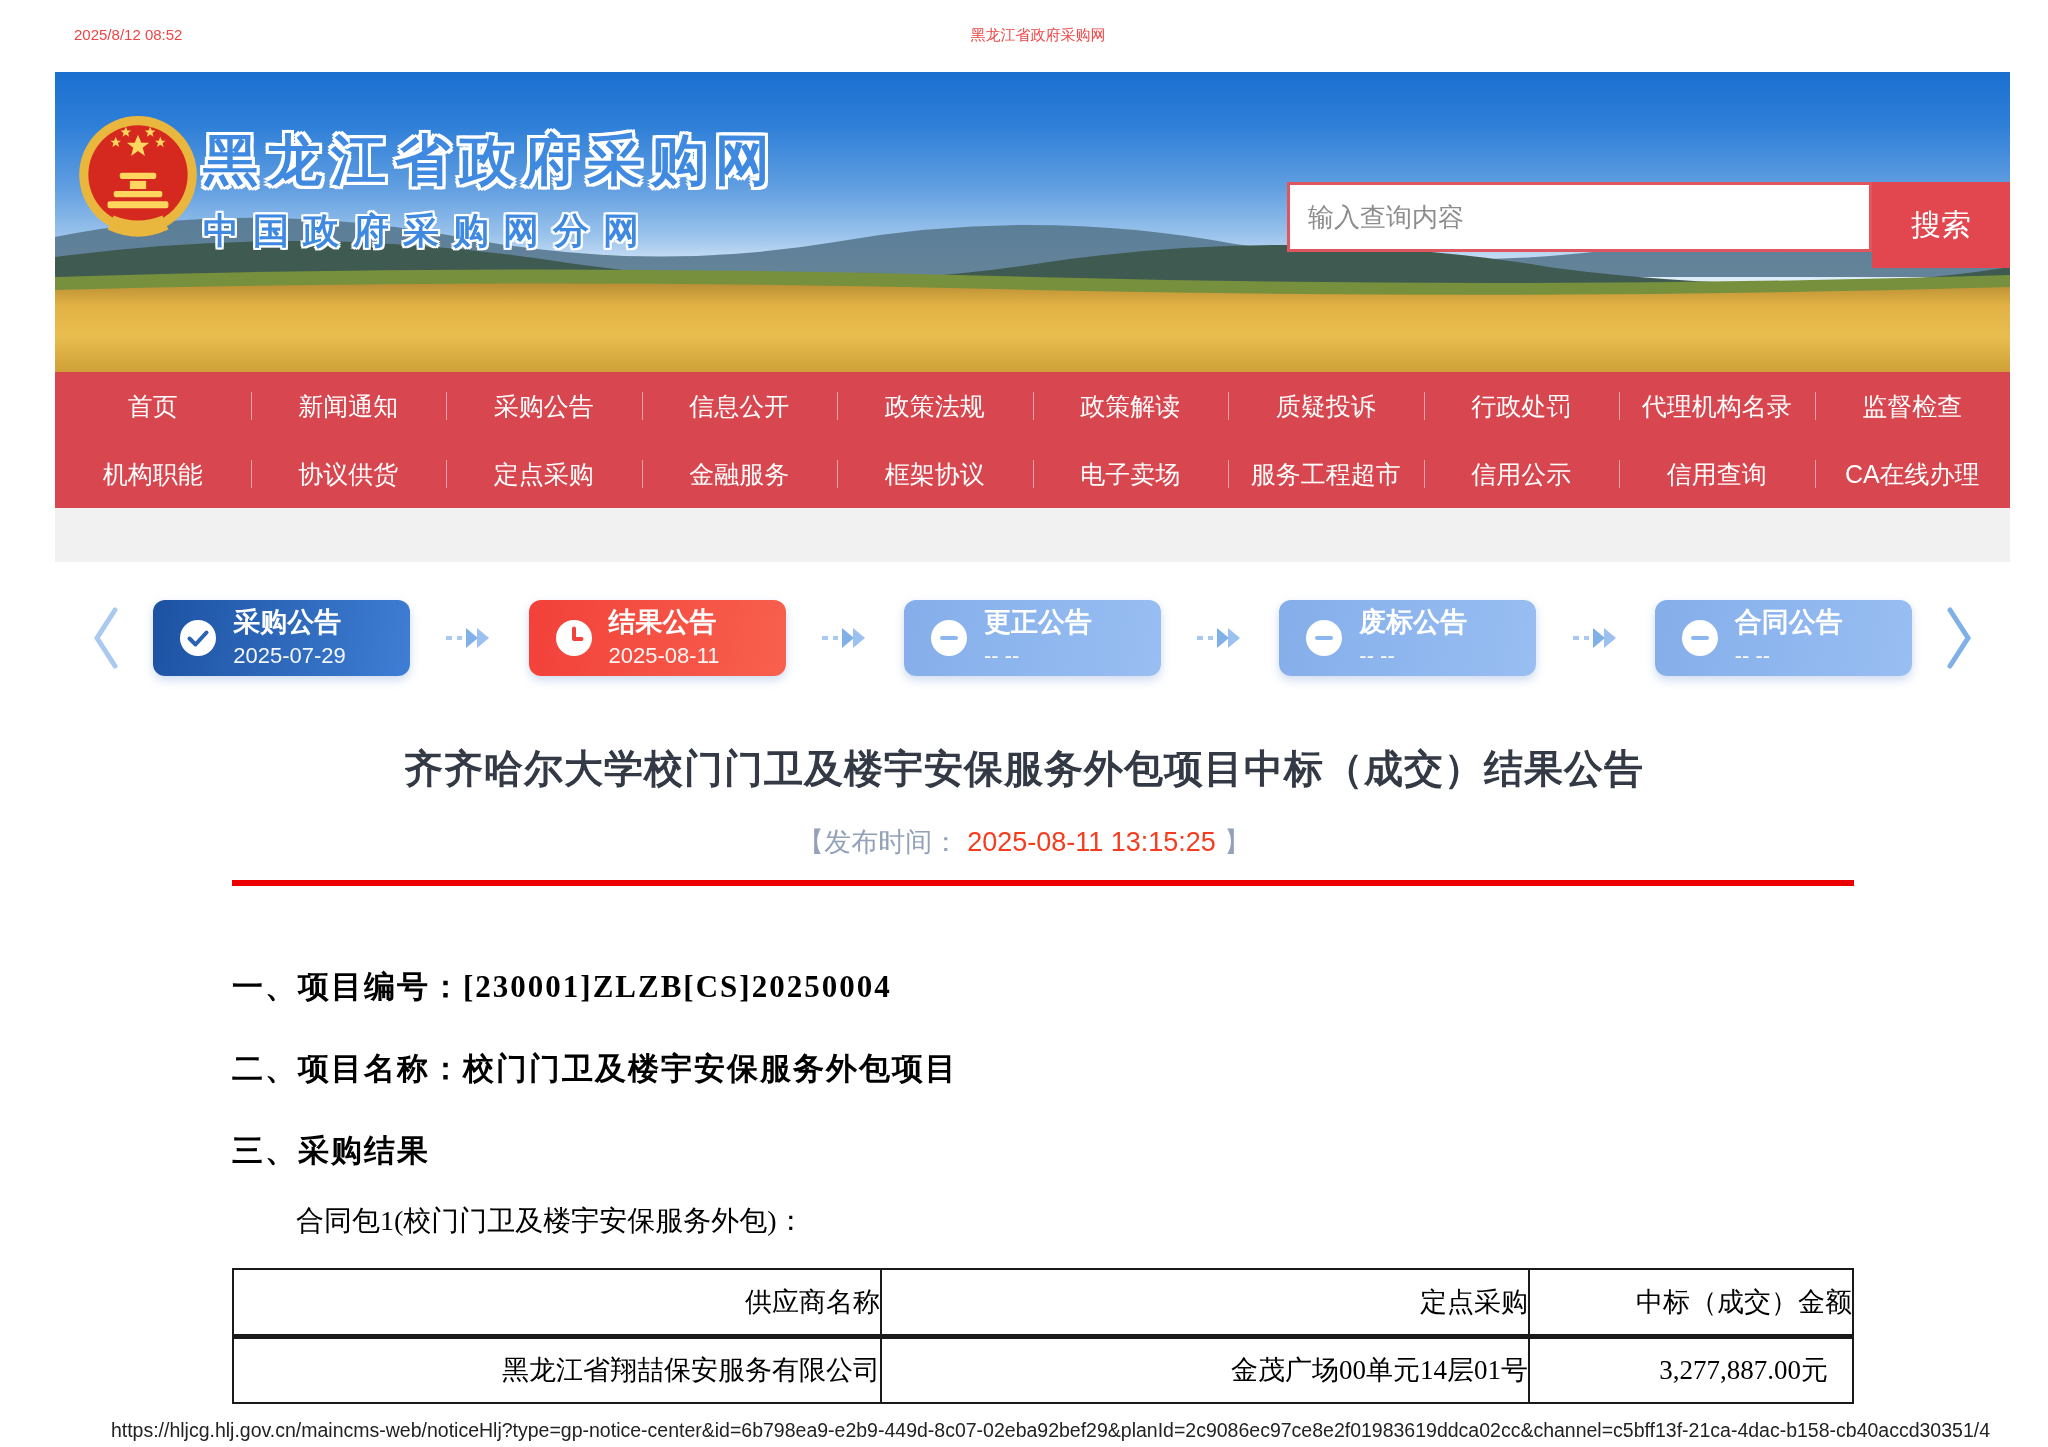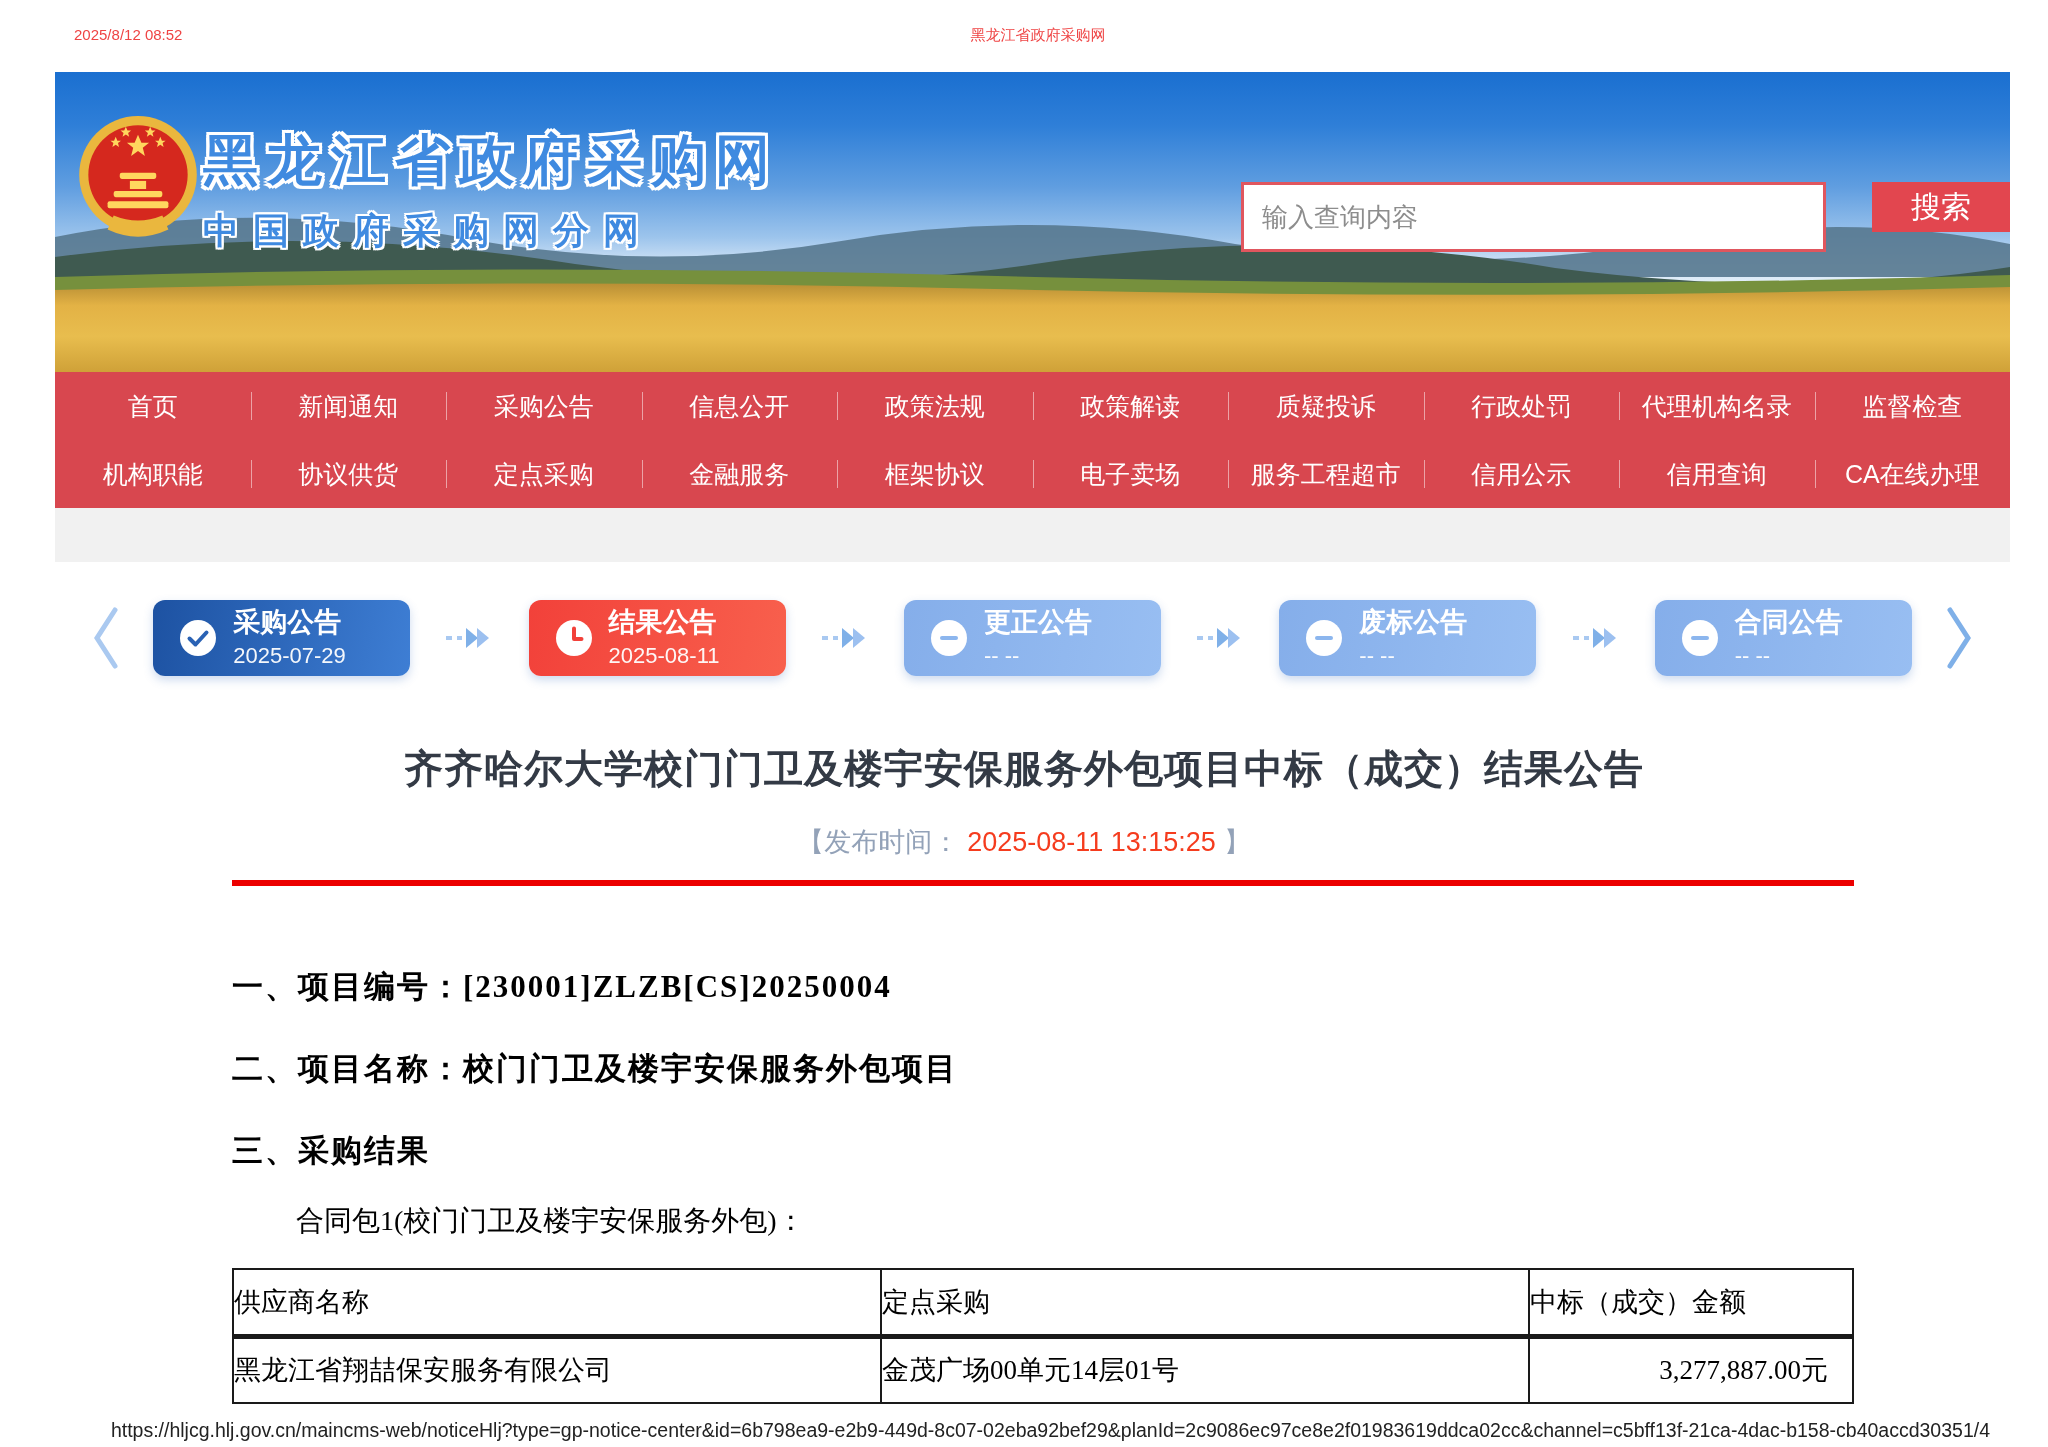--- a/index.html
+++ b/index.html
@@ -30,23 +30,22 @@
     margin-top:16px; font-size:36px; font-weight:800; color:#3f8ae0; letter-spacing:14px;
     text-shadow:-2px -2px 0 #fff,2px -2px 0 #fff,-2px 2px 0 #fff,2px 2px 0 #fff,0 -2px 0 #fff,0 2px 0 #fff,-2px 0 0 #fff,2px 0 0 #fff;
   }
   .search-box { position:absolute; right:0; top:110px; display:flex; }
   .search-input {
     width:585px; height:70px; border:3px solid #e0565e; background:#fff; outline:none;
     font-size:26px; padding:11px 18px; color:#333; font-family:"Liberation Sans","DejaVu Sans",sans-serif;
   }
   .search-input::placeholder { color:#8d8d8d; }
   .search-btn {
-    width:138px; height:50px; border:none; background:#e2464f; color:#fff; font-size:30px; cursor:pointer;
+    width:138px; height:86px; border:none; background:#e2464f; color:#fff; font-size:30px; cursor:pointer;
     font-family:"Liberation Sans","DejaVu Sans",sans-serif;
-    margin-left:46px;
   }
 
   
   .nav { position:absolute; top:372px; left:55px; width:1955px; background:#d8474f; }
   .nav ul { list-style:none; display:flex; height:68px; }
   .nav li {
     flex:1 1 0; display:flex; align-items:center; justify-content:center; position:relative;
     color:#fff; font-size:25px; cursor:pointer; white-space:nowrap;
   }
   .nav li + li::before { content:""; position:absolute; left:0; top:20px; width:1px; height:28px; background:rgba(255,255,255,.5); }
@@ -76,21 +75,21 @@
   .doc-line { position:absolute; left:232px; font-family:"Liberation Serif","DejaVu Serif",serif; color:#000; }
   .doc-line.h { font-size:31px; font-weight:bold; letter-spacing:2px; }
   .line-no   { top:966px; }
   .line-name { top:1048px; }
   .line-res  { top:1130px; }
   .line-pkg  { top:1202px; left:296px; font-size:28px; }
 
   
   .result-table { position:absolute; top:1268px; left:232px; width:1622px; border-collapse:collapse;
     font-family:"Liberation Serif","DejaVu Serif",serif; font-size:27px; }
-  .result-table th, .result-table td { border:2px solid #1a1a1a; height:67px; text-align:left; font-weight:normal; }
+  .result-table th, .result-table td { border:2px solid #1a1a1a; height:67px; text-align:right; font-weight:normal; }
   .result-table th { border-bottom:5px solid #1a1a1a; }
   .result-table .col-name { width:40%; }
   .result-table .col-addr { width:40%; }
   .result-table .col-amt  { width:20%; }
   .result-table td.amt { text-align:right; padding-right:24px; }
 </style>
 </head>
 <body>
 
 <div class="print-header">

